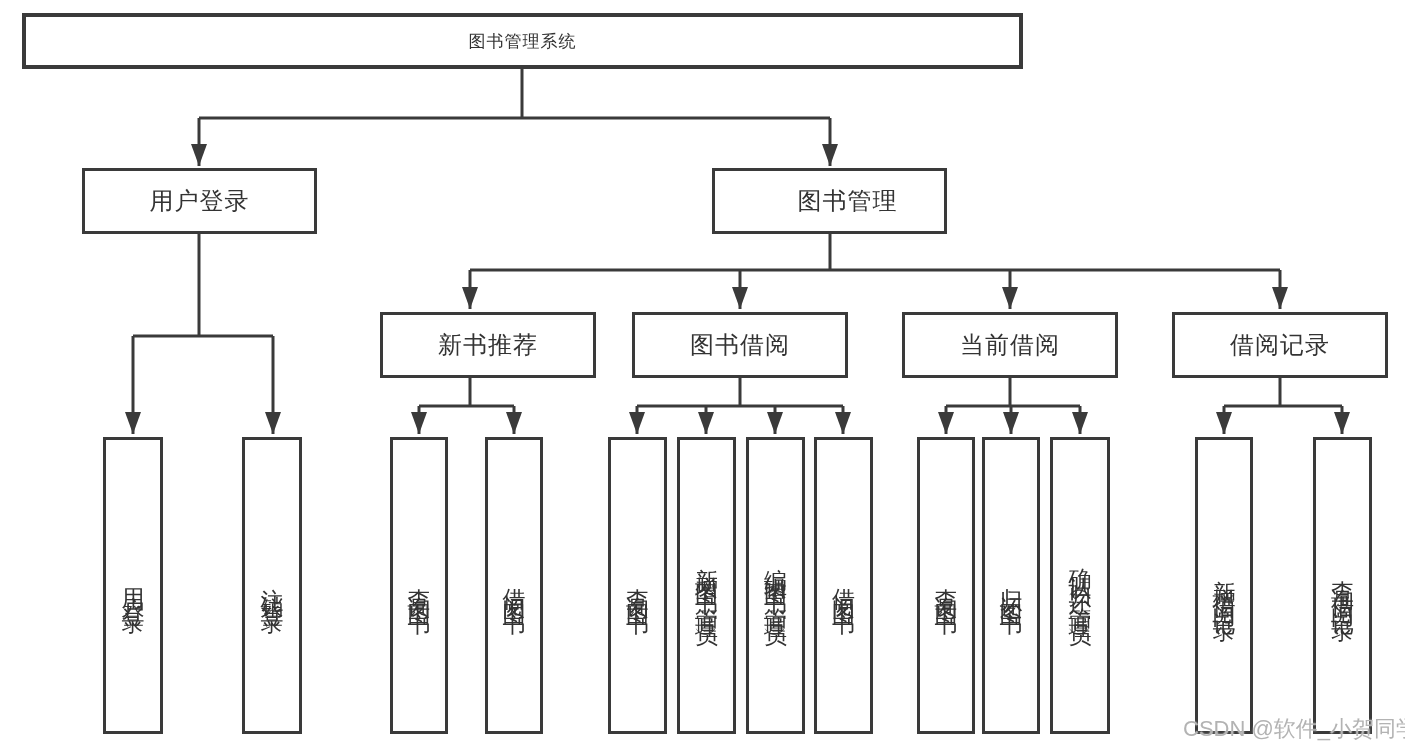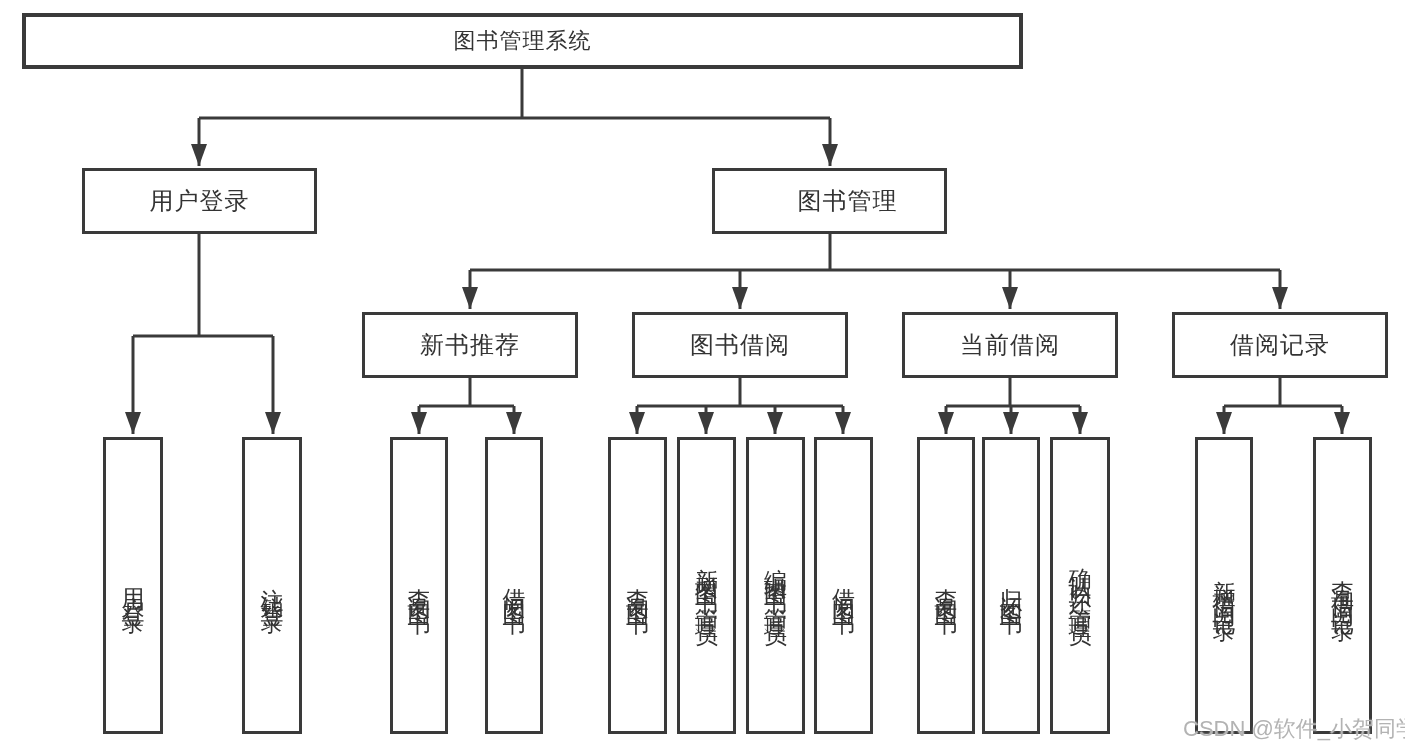--- a/index.html
+++ b/index.html
@@ -21,21 +21,21 @@
   .node{
     position:absolute;box-sizing:border-box;
     background:var(--box-bg);
     border:3px solid var(--line);
     display:flex;align-items:center;justify-content:center;
     color:var(--text);
     font-size:24px;
     letter-spacing:1px;
     z-index:2;
   }
-  .node.root{border-width:4px;font-size:22px;}
+  .node.root{border-width:4px;font-size:17px;}
   .node.vert{font-size:23px;}
   .node.vert .vtxt{
     writing-mode:vertical-lr;
     text-orientation:mixed;
     letter-spacing:8px;
     line-height:1;
     white-space:nowrap;
   }
   .watermark{
     position:absolute;
@@ -105,21 +105,21 @@
       <line class="ln" x1="1224" y1="406" x2="1224" y2="434" marker-end="url(#ah)"></line>
       <line class="ln" x1="1342" y1="406" x2="1342" y2="434" marker-end="url(#ah)"></line>
     </g>
   </svg>
 
   <div class="node root" style="left:22px;top:13px;width:1001px;height:56px;">图书管理系统</div>
 
   <div class="node" style="left:82px;top:168px;width:235px;height:66px;">用户登录</div>
   <div class="node" style="left:712px;top:168px;width:235px;height:66px;padding-left:36px;">图书管理</div>
 
-  <div class="node" style="left:362px;top:312px;width:216px;height:66px;">新书推荐</div>
+  <div class="node" style="left:380px;top:312px;width:216px;height:66px;">新书推荐</div>
   <div class="node" style="left:902px;top:312px;width:216px;height:66px;">当前借阅</div>
   <div class="node" style="left:632px;top:312px;width:216px;height:66px;">图书借阅</div>
   <div class="node" style="left:1172px;top:312px;width:216px;height:66px;">借阅记录</div>
 
   <div class="node vert" style="left:103px;top:437px;width:60px;height:297px;">
     <span class="vtxt">用户登录</span>
   </div>
   <div class="node vert" style="left:242px;top:437px;width:60px;height:297px;">
     <span class="vtxt">注销登录</span>
   </div>

